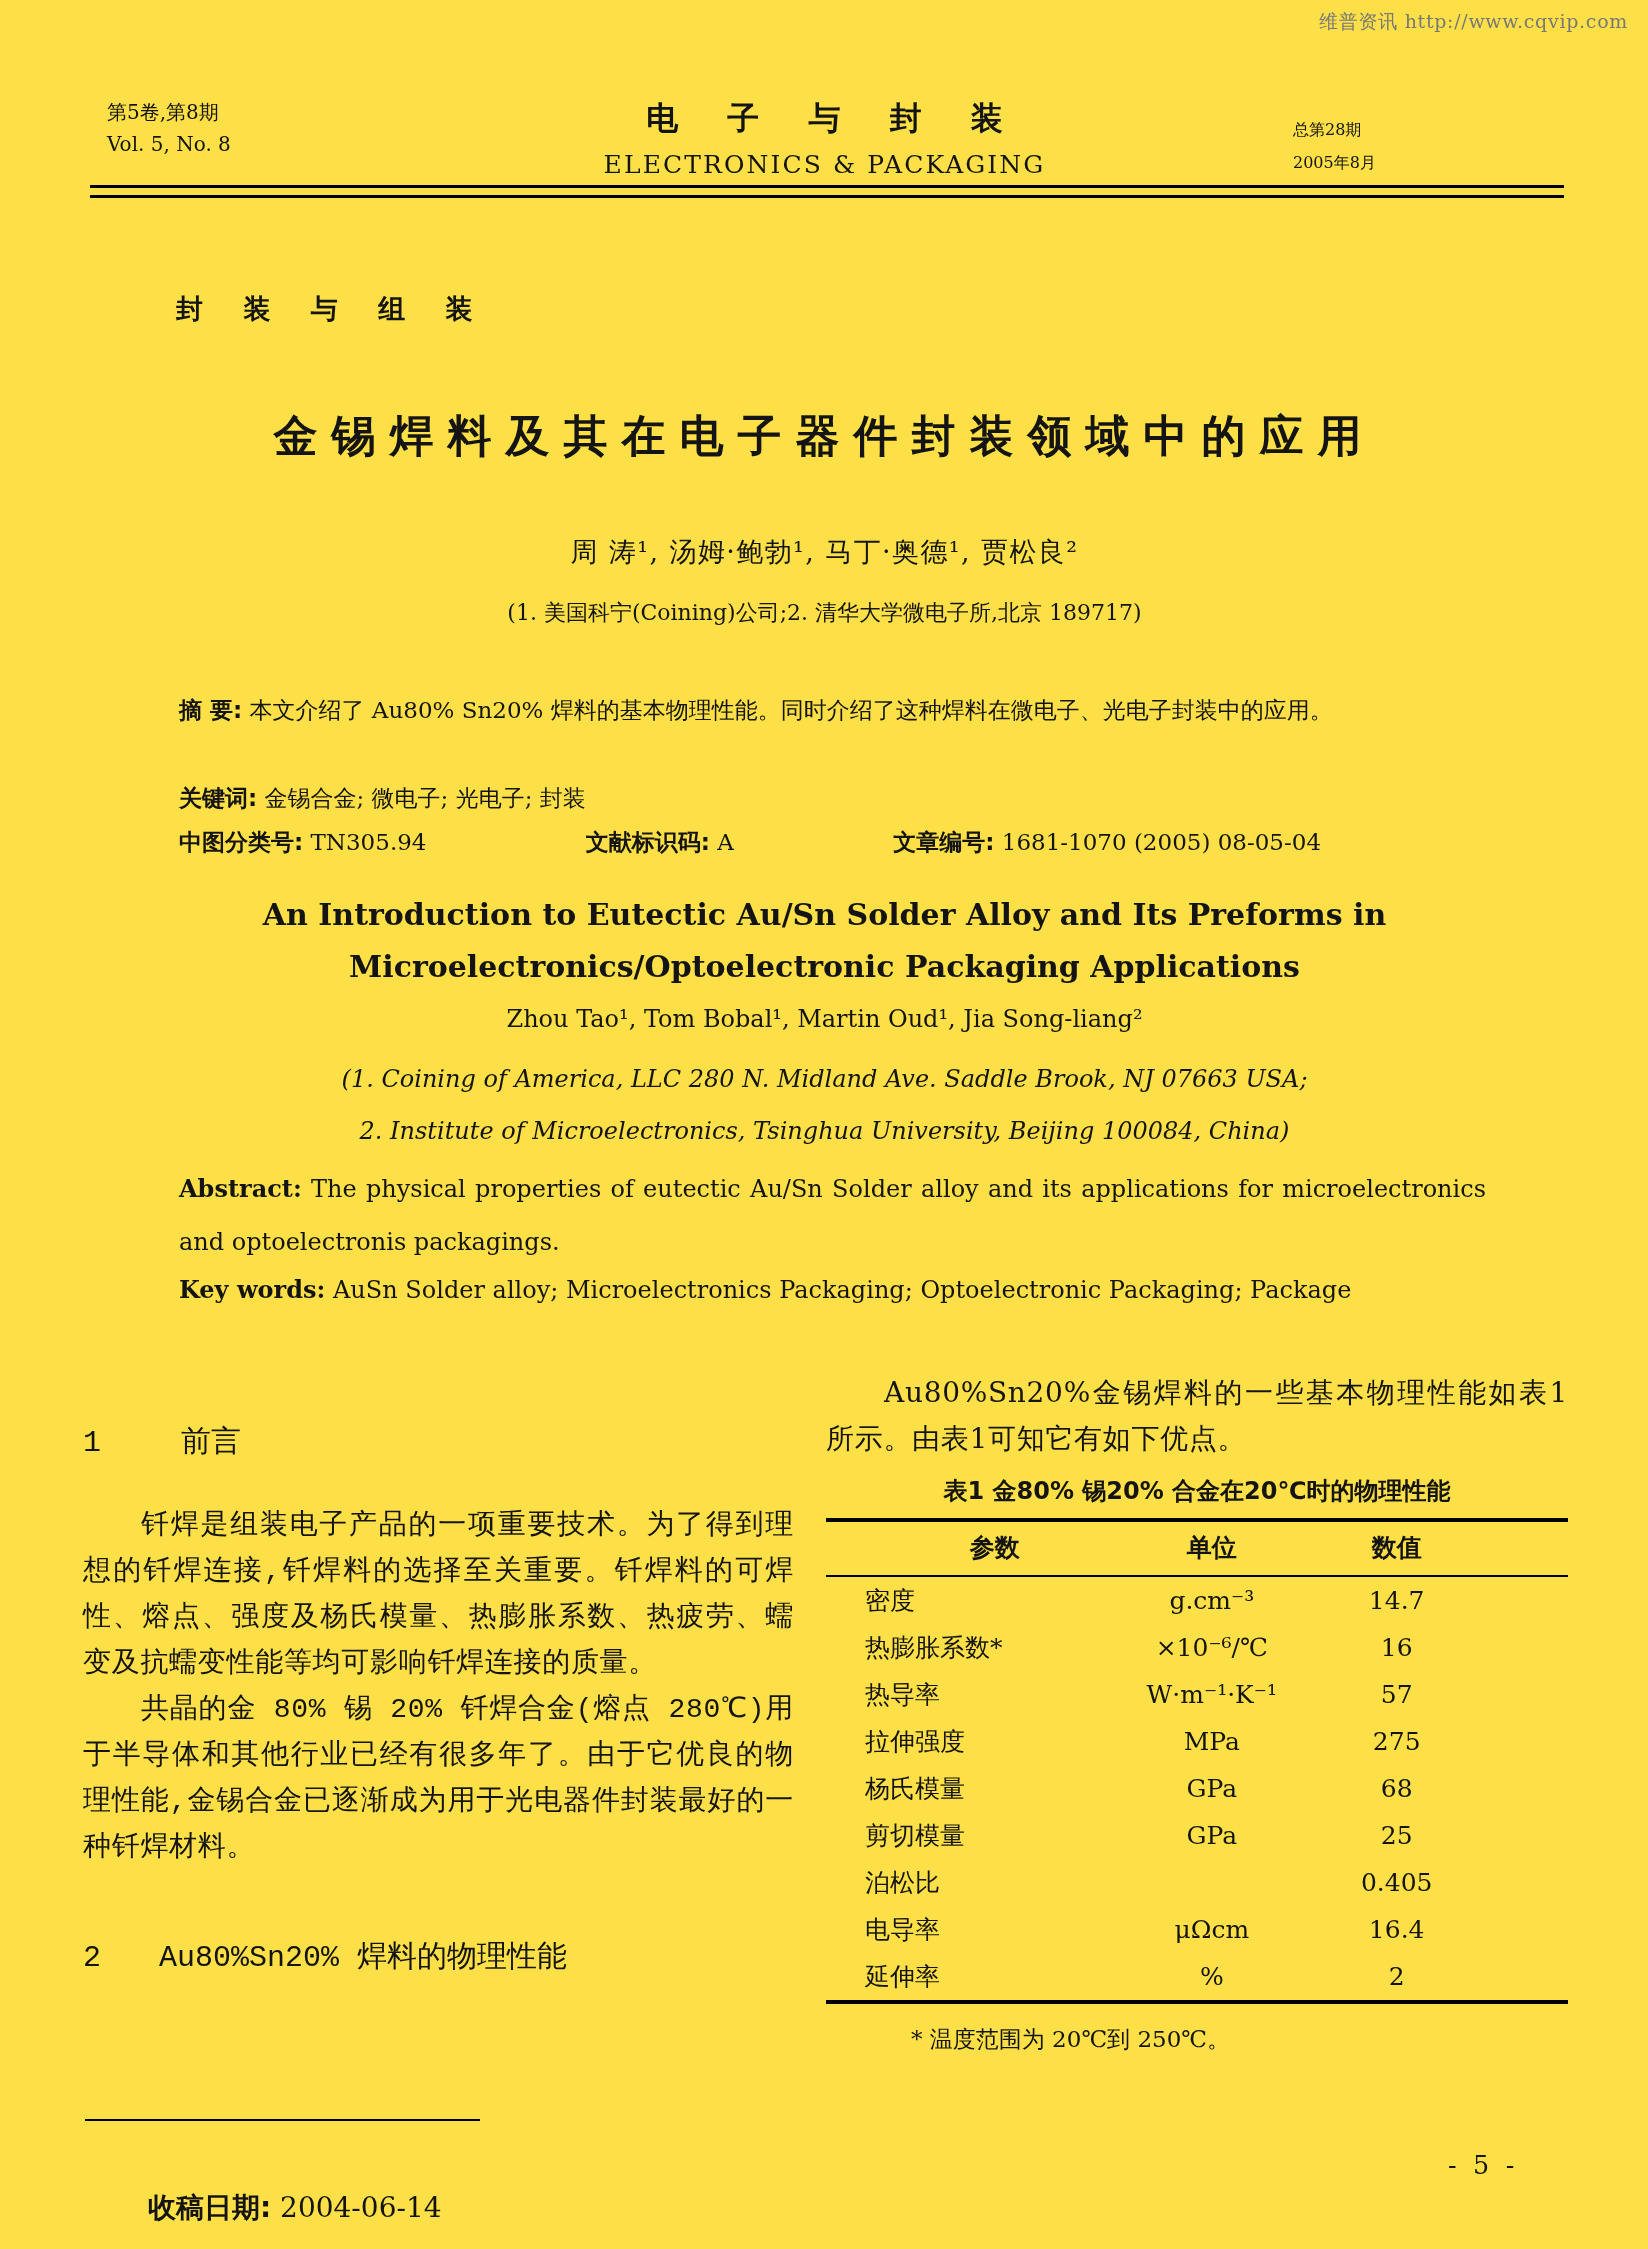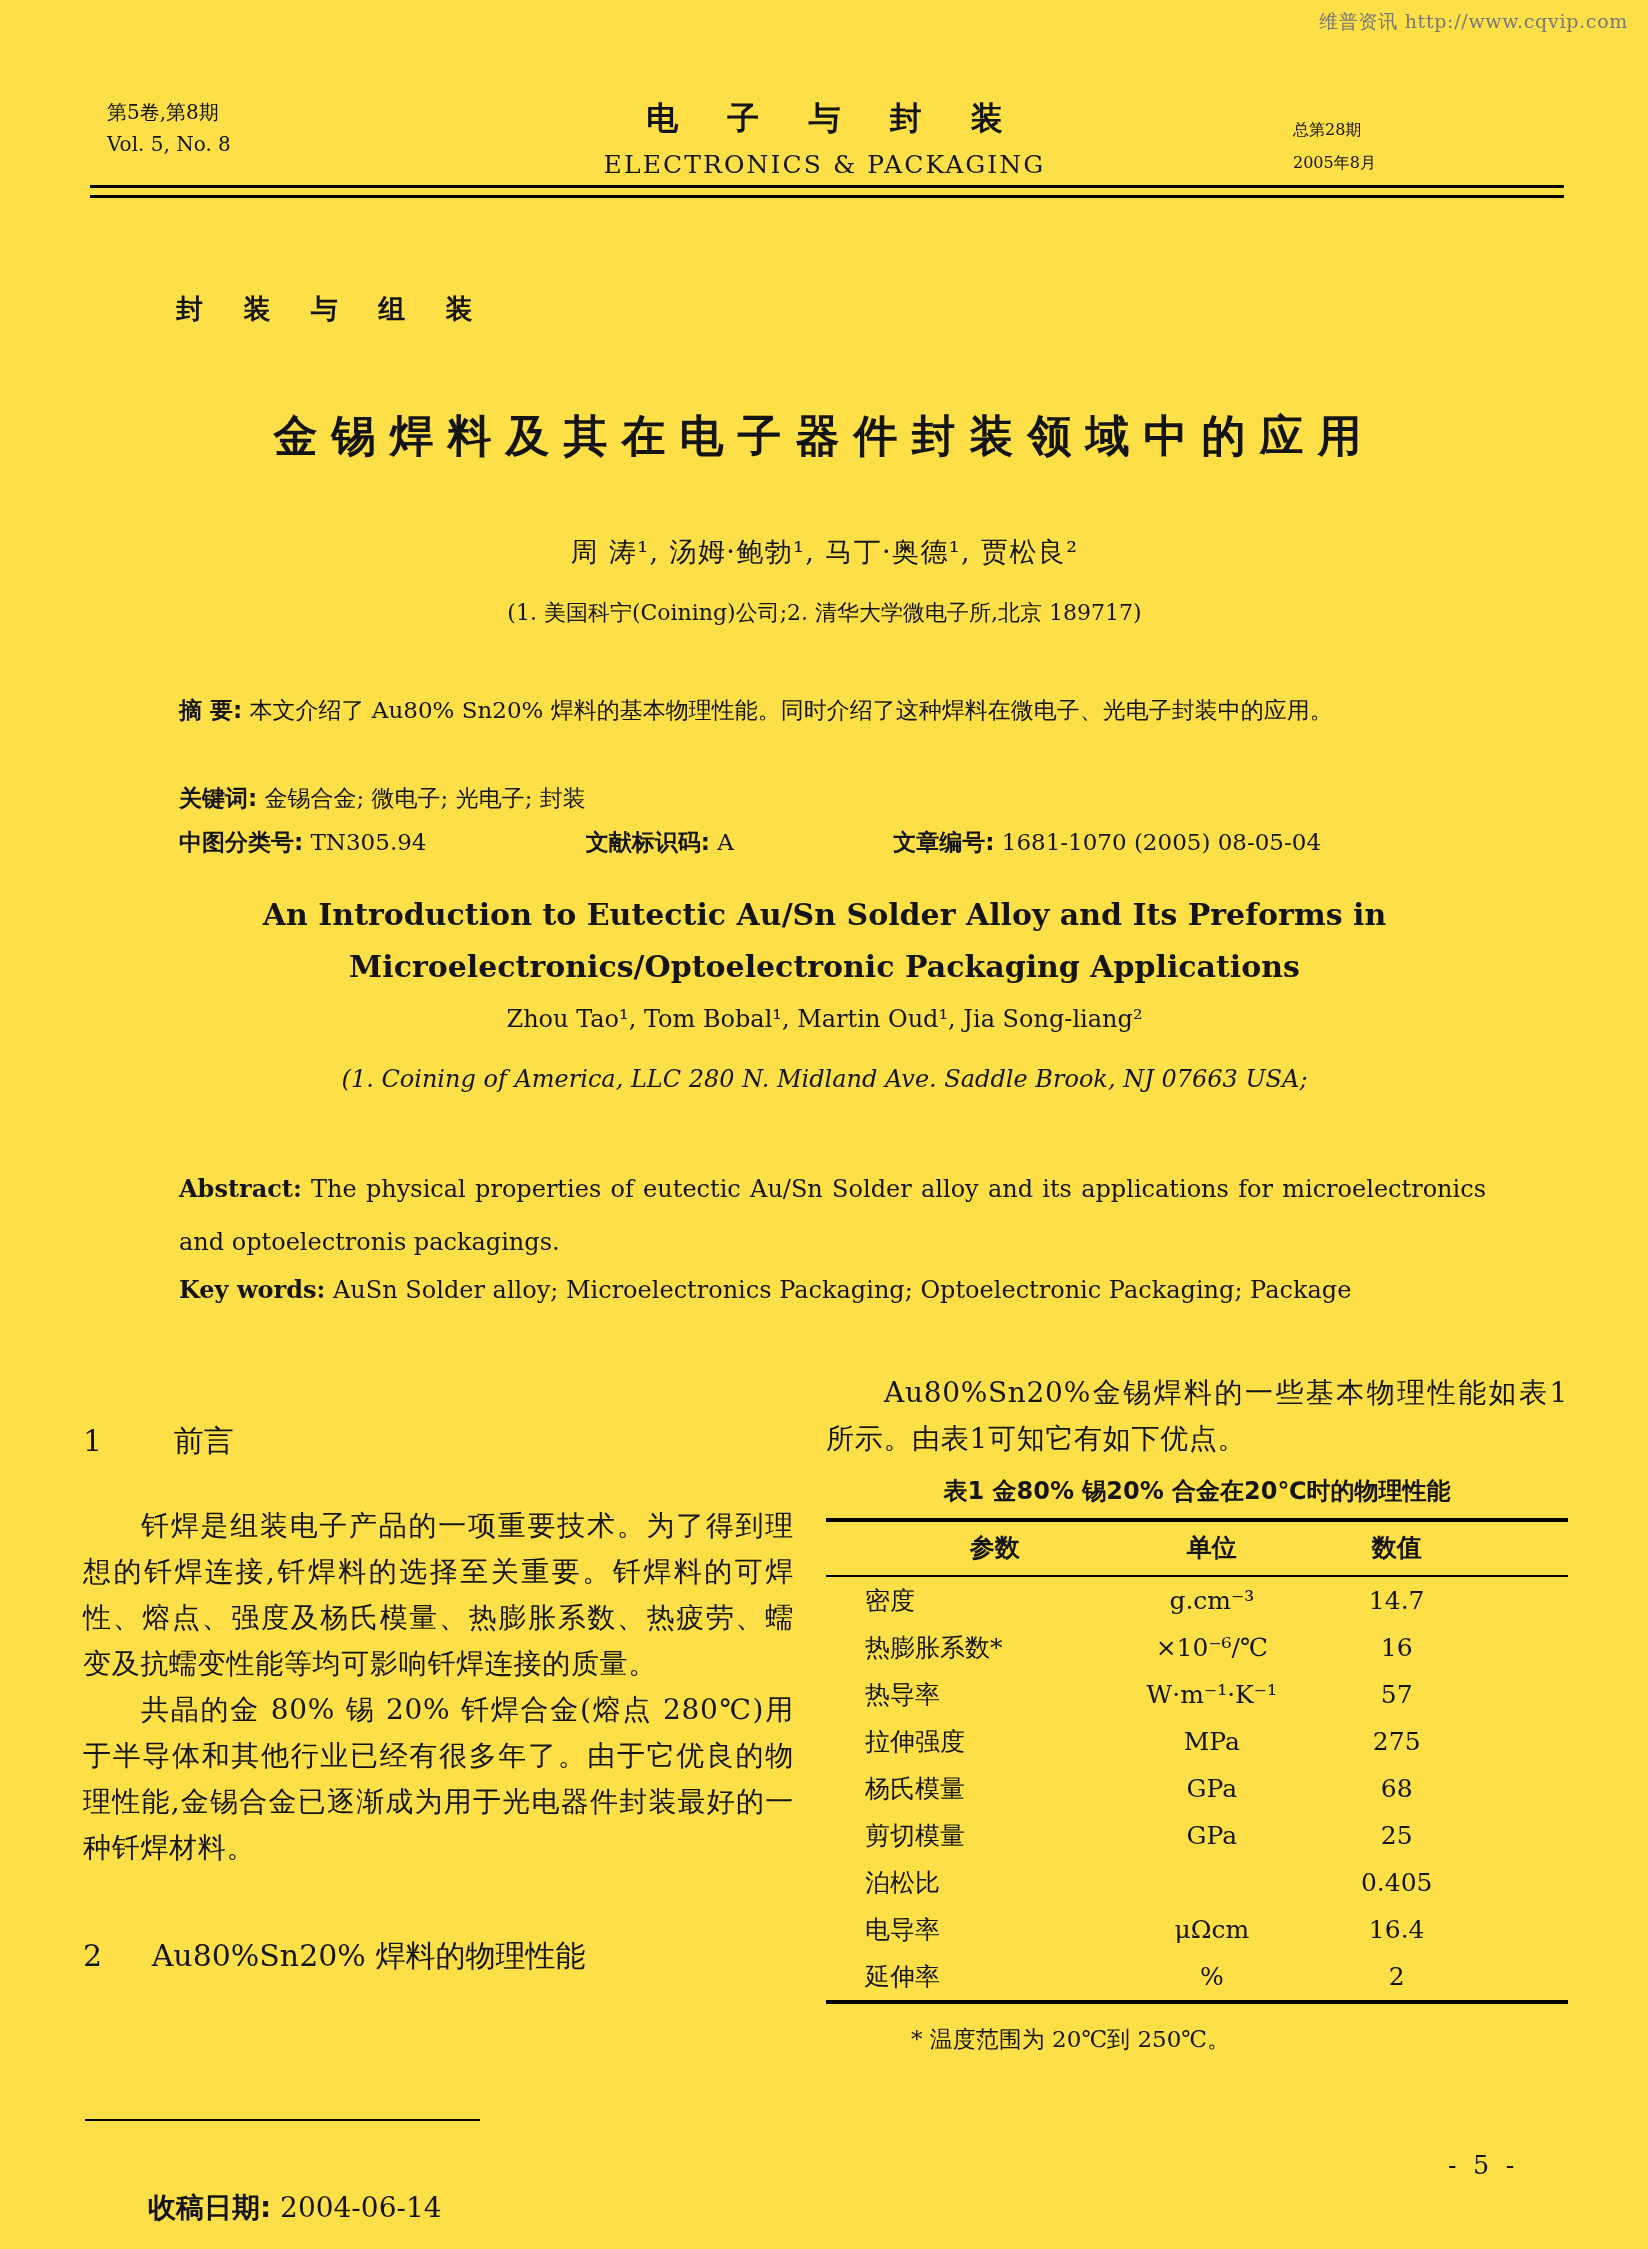--- a/index.html
+++ b/index.html
@@ -42,21 +42,21 @@
 
   
   .title-en{top:889px;font-size:30px;font-weight:bold;line-height:52px;}
   .authors-en{top:1005px;font-size:24px;}
   .affil-en{top:1053px;font-size:24px;font-style:italic;line-height:52px;}
   .abs-en{left:179px;width:1307px;top:1162px;font-size:24px;line-height:53px;text-align:justify;}
   .kw-en{left:179px;width:1320px;top:1275px;font-size:24px;}
 
   
   .columns{left:83px;top:1366px;width:1485px;display:flex;gap:32px;}
-  .col-left{width:711px;}
+  .col-left{width:711px;font-family:Liberation Mono, monospace;}
   .col-right{width:742px;}
   h2.sec{font-size:30px;font-weight:normal;margin:0;}
   .sec1{margin-top:55px !important;}
   .sec-no{display:inline-block;}
   .sec1 .sec-title{margin-left:62px;}
   .sec2 .sec-title{margin-left:40px;}
   .bodyp{font-size:28px;line-height:46px;letter-spacing:0.7px;text-align:justify;
          text-indent:58px;margin:0;}
   .p1{margin-top:41px;}
   .sec2{margin-top:65px !important;}
@@ -124,20 +124,21 @@
     <span>1681-1070 (2005) 08-05-04</span>
   </div>
 
   <div class="abs center title-en">
     <div>An Introduction to Eutectic Au/Sn Solder Alloy and Its Preforms in</div>
     <div>Microelectronics/Optoelectronic Packaging Applications</div>
   </div>
   <div class="abs center authors-en">Zhou Tao¹, Tom Bobal¹, Martin Oud¹, Jia Song-liang²</div>
   <div class="abs center affil-en">
     <div>(1. Coining of America, LLC 280 N. Midland Ave. Saddle Brook, NJ 07663 USA;</div>
+    <div>2. Institute of Microelectronics, Tsinghua University, Beijing 100084, China)</div>
   </div>
   <div class="abs abs-en">
     <span class="lbl" style="font-family:'DejaVu Serif','Liberation Serif',serif;">Abstract:</span>
     <span>The physical properties of eutectic Au/Sn Solder alloy and its applications for microelectronics and optoelectronis packagings.</span>
   </div>
   <div class="abs kw-en">
     <span class="lbl" style="font-family:'DejaVu Serif','Liberation Serif',serif;">Key words:</span>
     <span>AuSn Solder alloy; Microelectronics Packaging; Optoelectronic Packaging; Package</span>
   </div>
 

